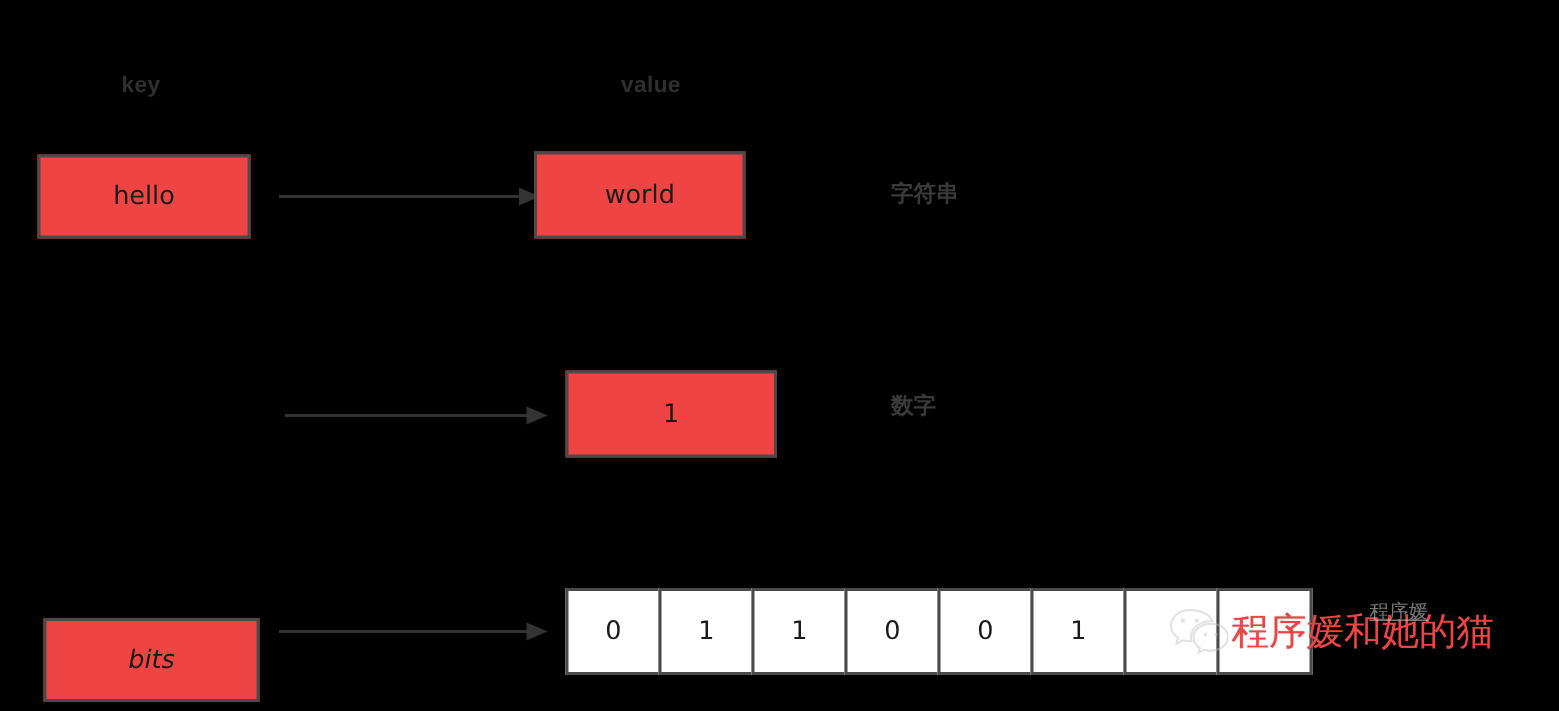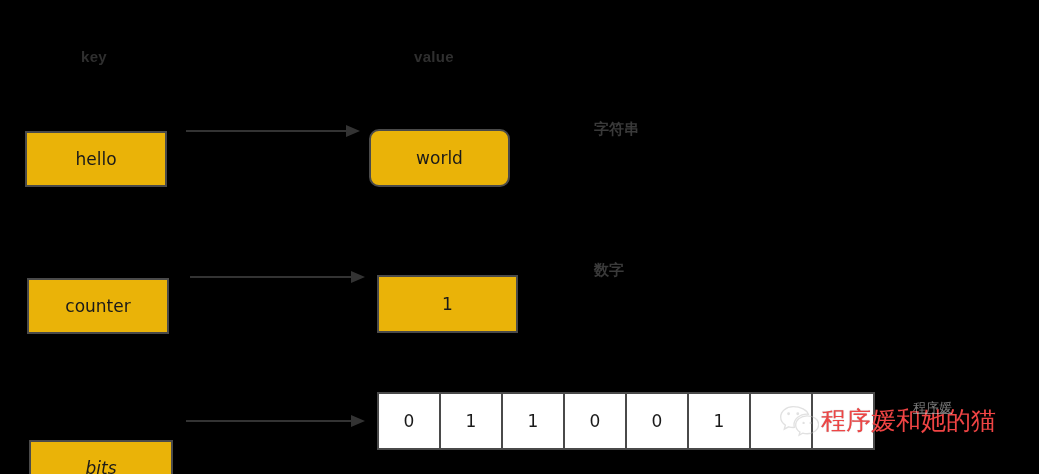--- a/index.html
+++ b/index.html
@@ -25,39 +25,38 @@
     color: #2f2f2f;
     letter-spacing: 0.3px;
     white-space: nowrap;
   }
   #header-key   { left: 81px;  top: 48px; }
   #header-value { left: 414px; top: 48px; }
 
   
   .box {
     position: absolute;
-    background: #eab308;
+    background: #ef4444;
     border: 2px solid #4a4a4a;
     box-sizing: border-box;
     display: flex;
     align-items: center;
     justify-content: center;
     color: #1a1a1a;
     font-size: 17px;
     font-family: "DejaVu Sans", "Liberation Sans", sans-serif;
-    margin-top: 28px;
   }
 
   
   #key-box-0 { left: 25px; top: 103px; width: 142px; height: 56px; }
   #key-box-1 { left: 27px; top: 250px; width: 142px; height: 56px; }
   #key-box-2 { left: 29px; top: 412px; width: 144px; height: 56px; font-style: italic; }
 
   
-  #value-box-0 { left: 369px; top: 101px; width: 141px; height: 58px; border-radius: 10px; }
+  #value-box-0 { left: 356px; top: 101px; width: 141px; height: 58px; }
   #value-box-1 { left: 377px; top: 247px; width: 141px; height: 58px; }
 
   
   #bit-grid {
     position: absolute;
     left: 377px;
     top: 392px;
     height: 58px;
     display: flex;
   }
@@ -163,21 +162,20 @@
   <div class="col-header" id="header-value">value</div>
 
   <div class="box" id="key-box-0">hello</div>
   <div class="arrow" id="arrow-0">
     <div class="shaft"></div>
     <div class="head"></div>
   </div>
   <div class="box" id="value-box-0">world</div>
   <div class="type-label" id="type-label-0">字符串</div>
 
-  <div class="box" id="key-box-1">counter</div>
   <div class="arrow" id="arrow-1">
     <div class="shaft"></div>
     <div class="head"></div>
   </div>
   <div class="box" id="value-box-1">1</div>
   <div class="type-label" id="type-label-1">数字</div>
 
   <div class="box" id="key-box-2">bits</div>
   <div class="arrow" id="arrow-2">
     <div class="shaft"></div>

